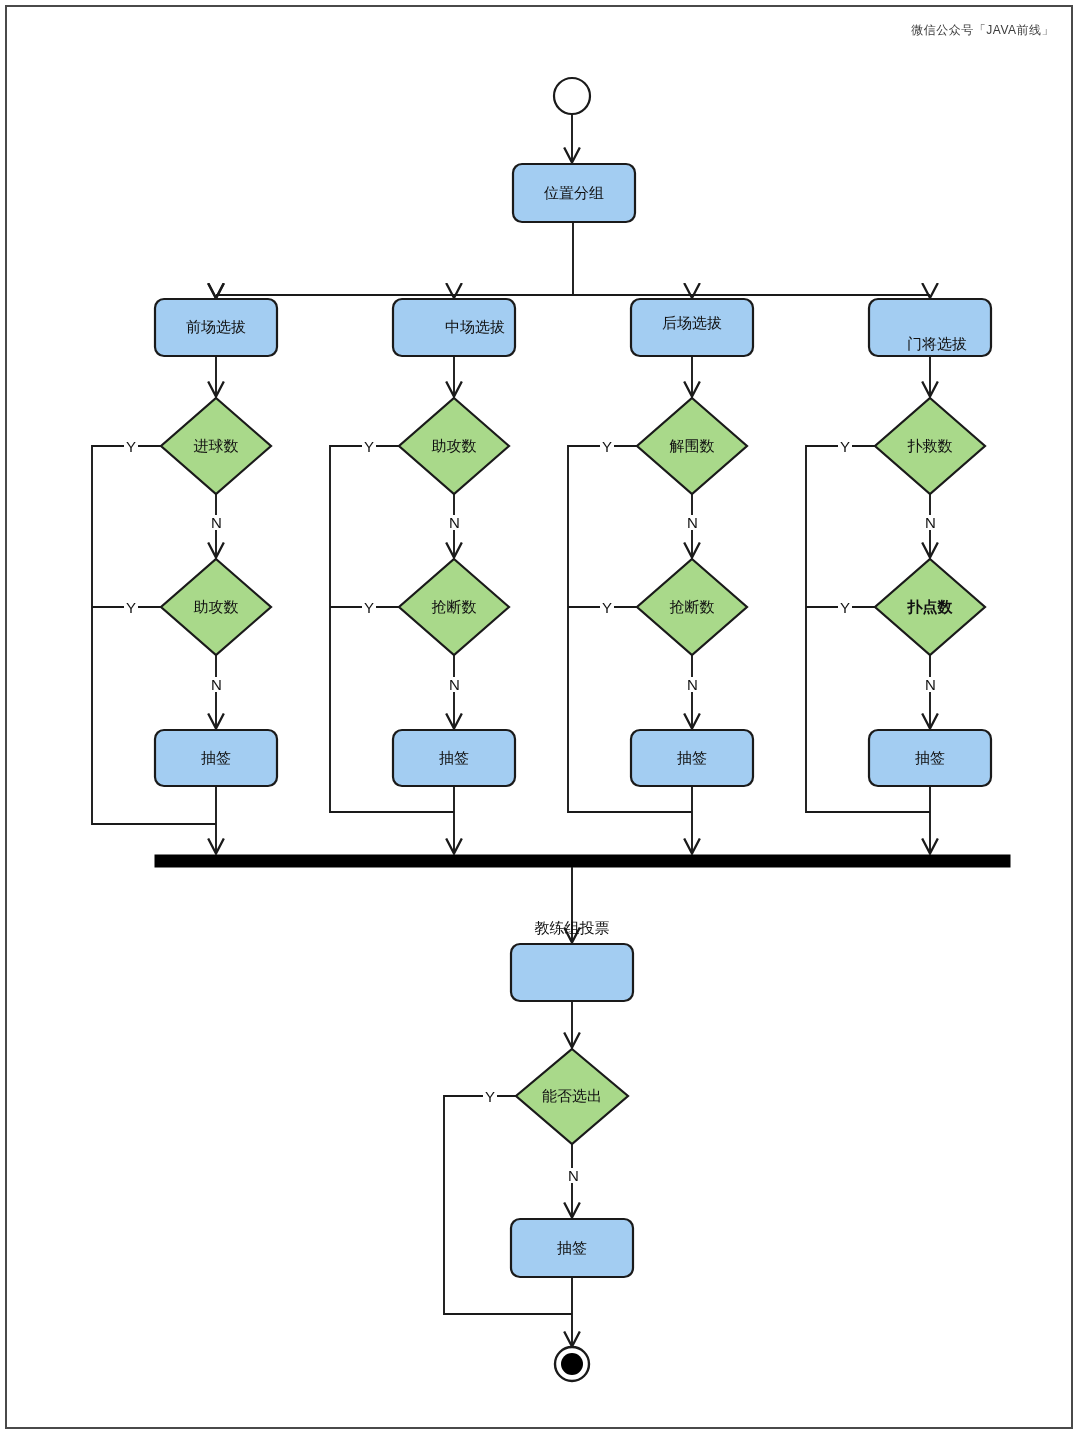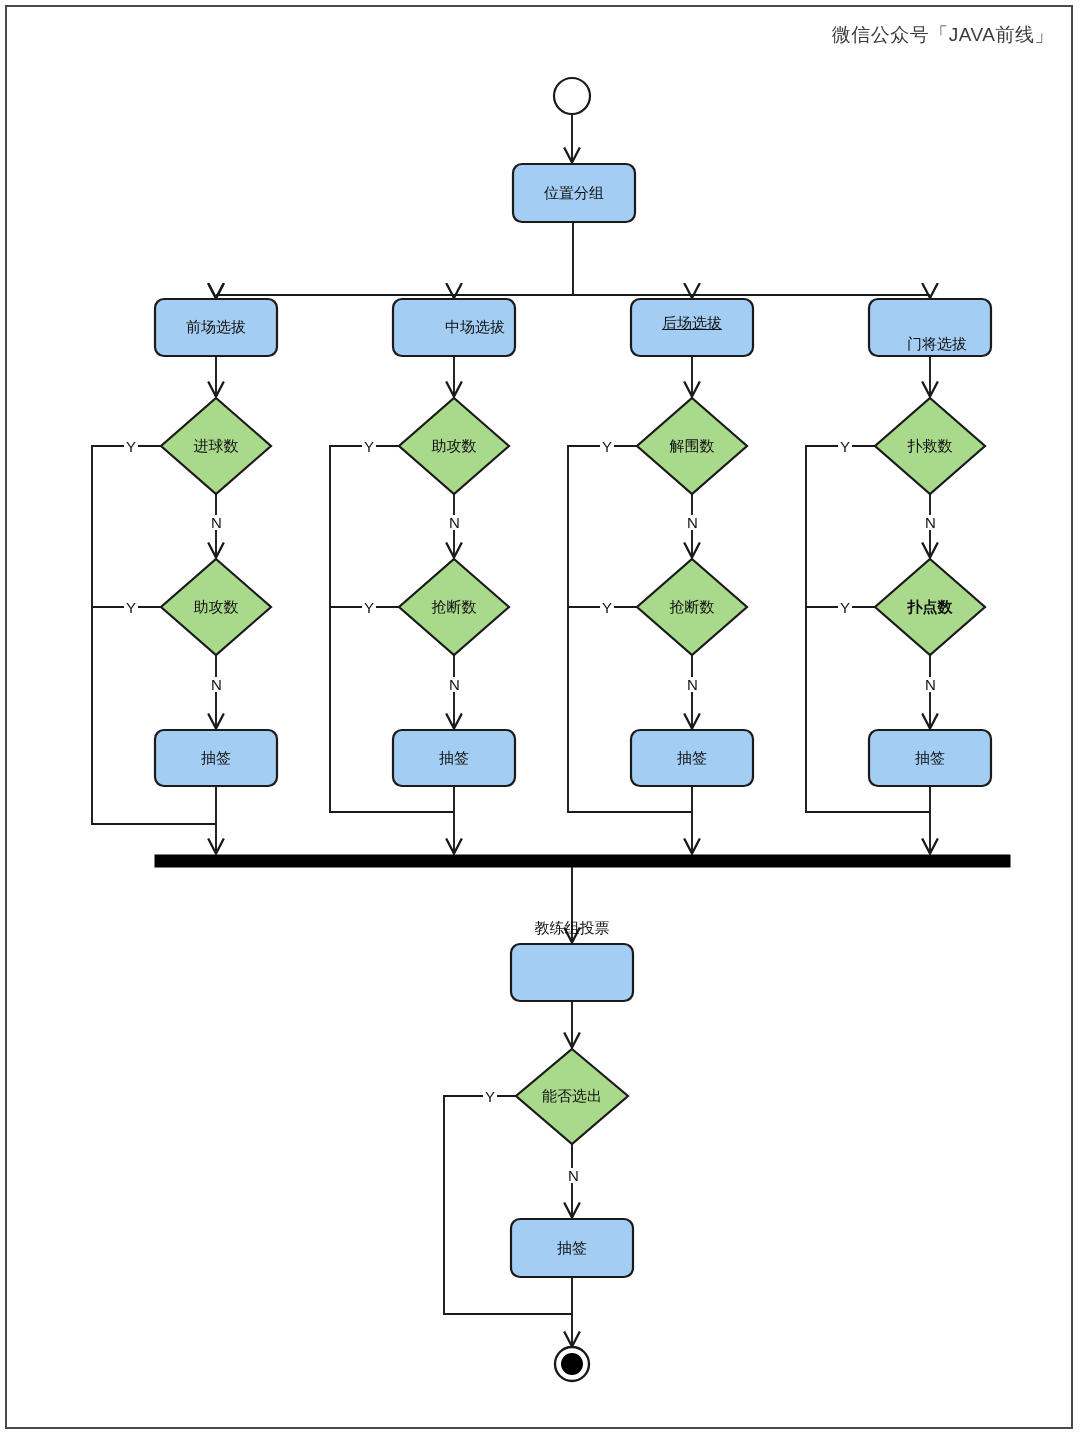--- a/index.html
+++ b/index.html
@@ -25,21 +25,21 @@
     width: 1068px;
     height: 1424px;
     border: 2px solid #4a4a4a;
     box-sizing: border-box;
     pointer-events: none;
   }
   #watermark {
     position: absolute;
     right: 26px;
     top: 22px;
-    font-size: 19px;
+    font-size: 12px;
     color: #3c3c3c;
     letter-spacing: 0.5px;
     white-space: nowrap;
   }
   #svg-layer {
     position: absolute;
     left: 0;
     top: 0;
     width: 1080px;
     height: 1436px;
@@ -172,21 +172,21 @@
   <div class="node-label" style="left:155px;top:299px;width:122px;height:57px;">前场选拔</div>
   <div class="node-label" style="left:161px;top:420px;width:110px;height:52px;">进球数</div>
   <div class="node-label" style="left:161px;top:581px;width:110px;height:52px;">助攻数</div>
   <div class="node-label" style="left:155px;top:730px;width:122px;height:56px;">抽签</div>
 
   <div class="node-label" style="left:393px;top:299px;width:122px;height:57px;padding-left:21px;">中场选拔</div>
   <div class="node-label" style="left:399px;top:420px;width:110px;height:52px;">助攻数</div>
   <div class="node-label" style="left:399px;top:581px;width:110px;height:52px;">抢断数</div>
   <div class="node-label" style="left:393px;top:730px;width:122px;height:56px;">抽签</div>
 
-  <div class="node-label" style="left:631px;top:299px;width:122px;height:49px;text-decoration:underline;">后场选拔</div>
+  <div class="node-label" style="left:631px;top:299px;width:122px;height:49px;">后场选拔</div>
   <div class="node-label" style="left:637px;top:420px;width:110px;height:52px;">解围数</div>
   <div class="node-label" style="left:637px;top:581px;width:110px;height:52px;">抢断数</div>
   <div class="node-label" style="left:631px;top:730px;width:122px;height:56px;">抽签</div>
 
   <div class="node-label" style="left:869px;top:290px;width:136px;height:57px;margin-top:26px;">门将选拔</div>
   <div class="node-label" style="left:875px;top:420px;width:110px;height:52px;">扑救数</div>
   <div class="node-label" style="left:875px;top:581px;width:110px;height:52px;font-weight:bold;">扑点数</div>
   <div class="node-label" style="left:869px;top:730px;width:122px;height:56px;">抽签</div>
 
   <div class="node-label" style="left:511px;top:900px;width:122px;height:57px;">教练组投票</div>

